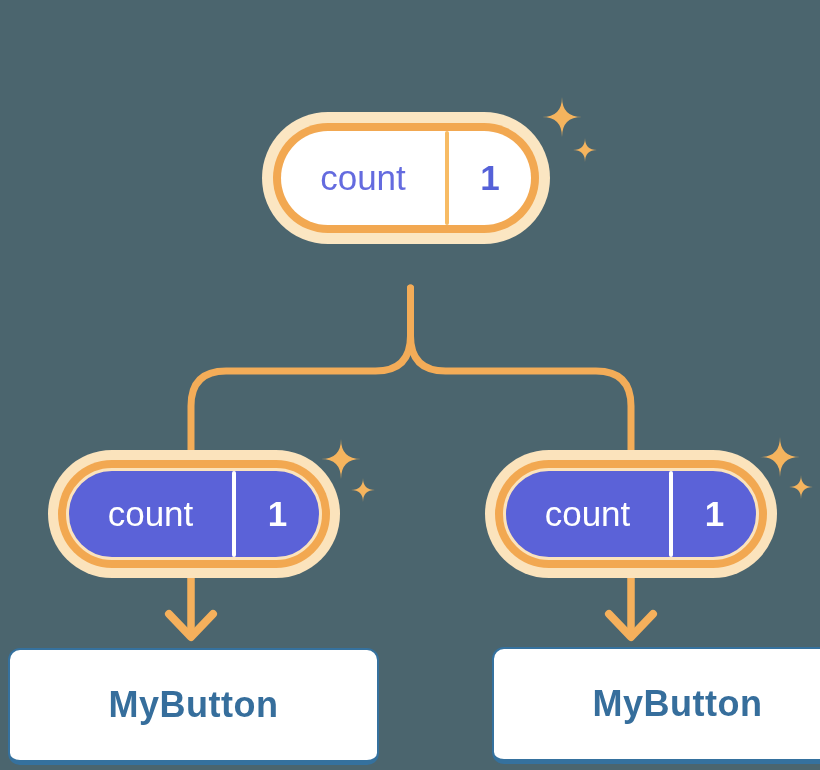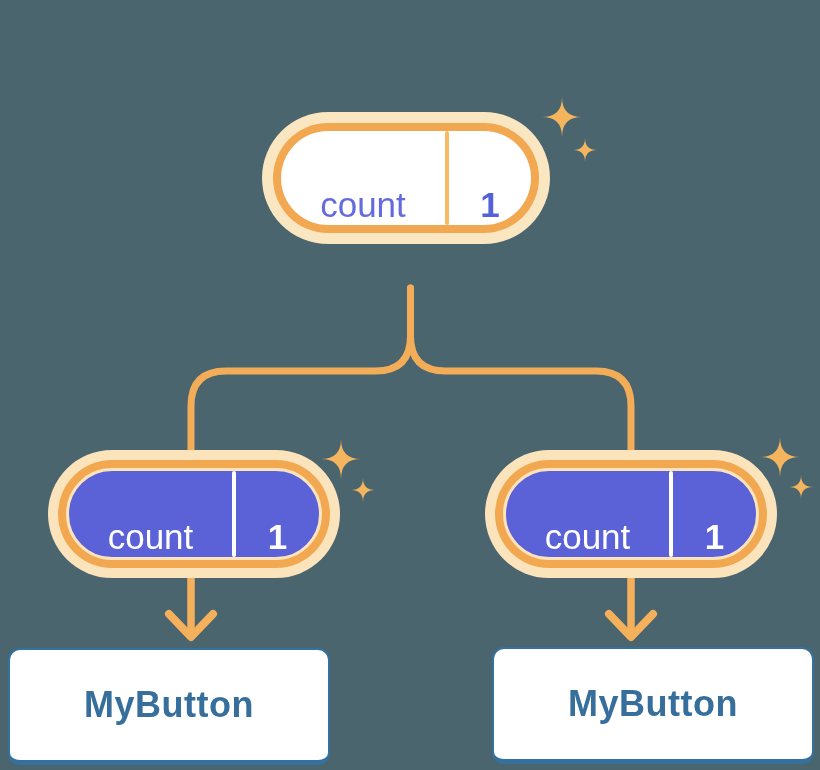--- a/index.html
+++ b/index.html
@@ -9,21 +9,21 @@
     font-family:"Liberation Sans", sans-serif;
   }
   .lines-layer{position:absolute;left:0;top:0;width:820px;height:770px;z-index:1;}
   .card{
     position:absolute;background:#ffffff;box-sizing:border-box;
     border:2.5px solid #35719E;border-bottom-width:8px;border-radius:14px;
     z-index:2;
   }
   .root-card{left:155px;top:10px;width:510px;height:277px;}
   .child-card{
-    height:117px;width:322px;border-width:2px;border-bottom-width:5px;border-radius:12px;
+    height:117px;width:371px;border-width:2px;border-bottom-width:5px;border-radius:12px;
     display:flex;align-items:center;justify-content:center;
   }
   .child-card-left{left:8px;top:648px;}
   .child-card-right{left:492px;top:647px;}
   .root-title{
     position:absolute;left:0;top:36px;width:100%;text-align:center;
     font-size:38px;font-weight:600;color:#31699B;letter-spacing:0.5px;
   }
   .child-title{font-size:36px;font-weight:600;color:#366E9C;letter-spacing:0.5px;}
   .pill{
@@ -34,21 +34,21 @@
     left:281px;top:131px;width:250px;height:94px;background:#ffffff;border-radius:47px;
     box-shadow:0 0 0 8px #F2A851, 0 0 0 19px #FBE6C2;
   }
   .pill-prop{
     width:256px;height:92px;background:#5B62D8;border-radius:46px;
     border:3px solid #FBE3BC;
     box-shadow:0 0 0 8px #F2A851, 0 0 0 18px #FBE3BC;
   }
   .pill-prop-left{left:66px;top:468px;}
   .pill-prop-right{left:503px;top:468px;}
-  .pill-cell{display:flex;align-items:flex-end;justify-content:center;}
+  .pill-cell{display:flex;align-items:center;justify-content:center;}
   .pill-state .cell-name{width:164px;}
   .pill-prop .cell-name{width:163px;}
   .cell-value{flex:1;}
   .pill-state .pill-text{color:#646BDF;font-size:35px;}
   .pill-state .pill-value-text{color:#5561D8;font-size:35px;font-weight:700;}
   .pill-prop .pill-text{color:#ffffff;font-size:35px;}
   .pill-prop .pill-value-text{color:#ffffff;font-size:35px;font-weight:700;}
   .divider-state{width:4px;background:#F7BB64;border-radius:2px;}
   .divider-prop{width:4px;background:#ffffff;border-radius:2px;}
 </style>

